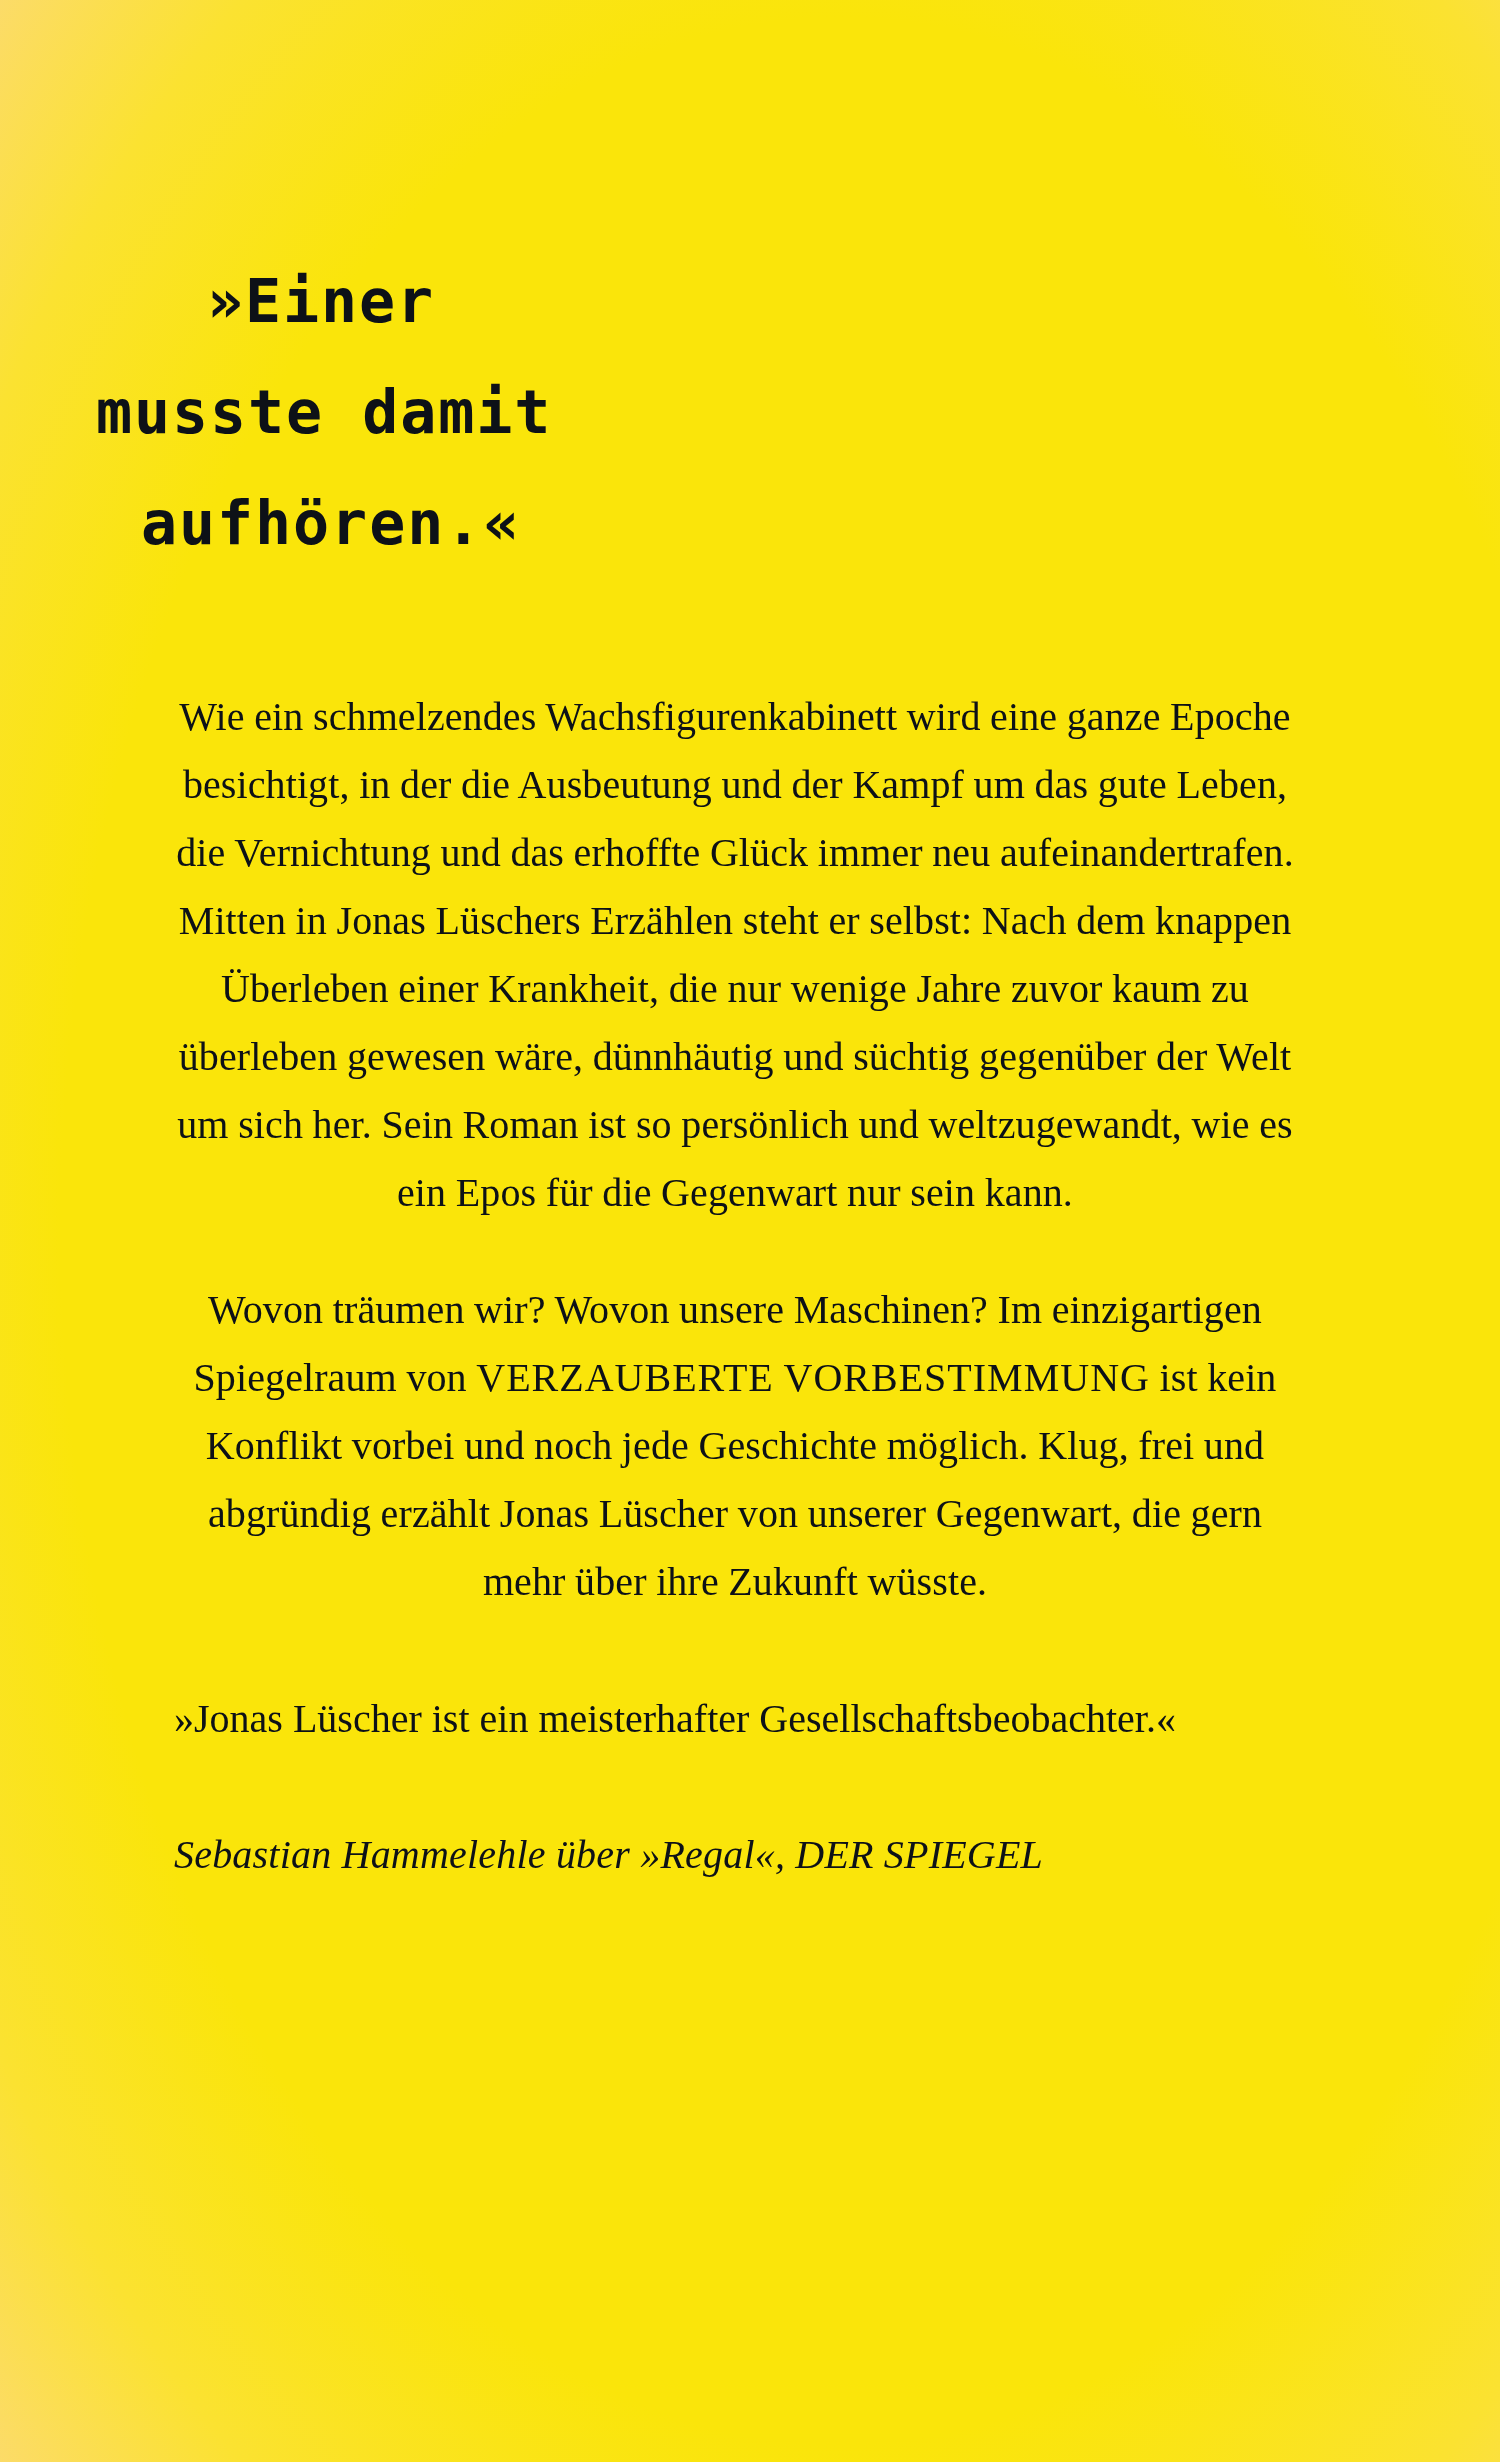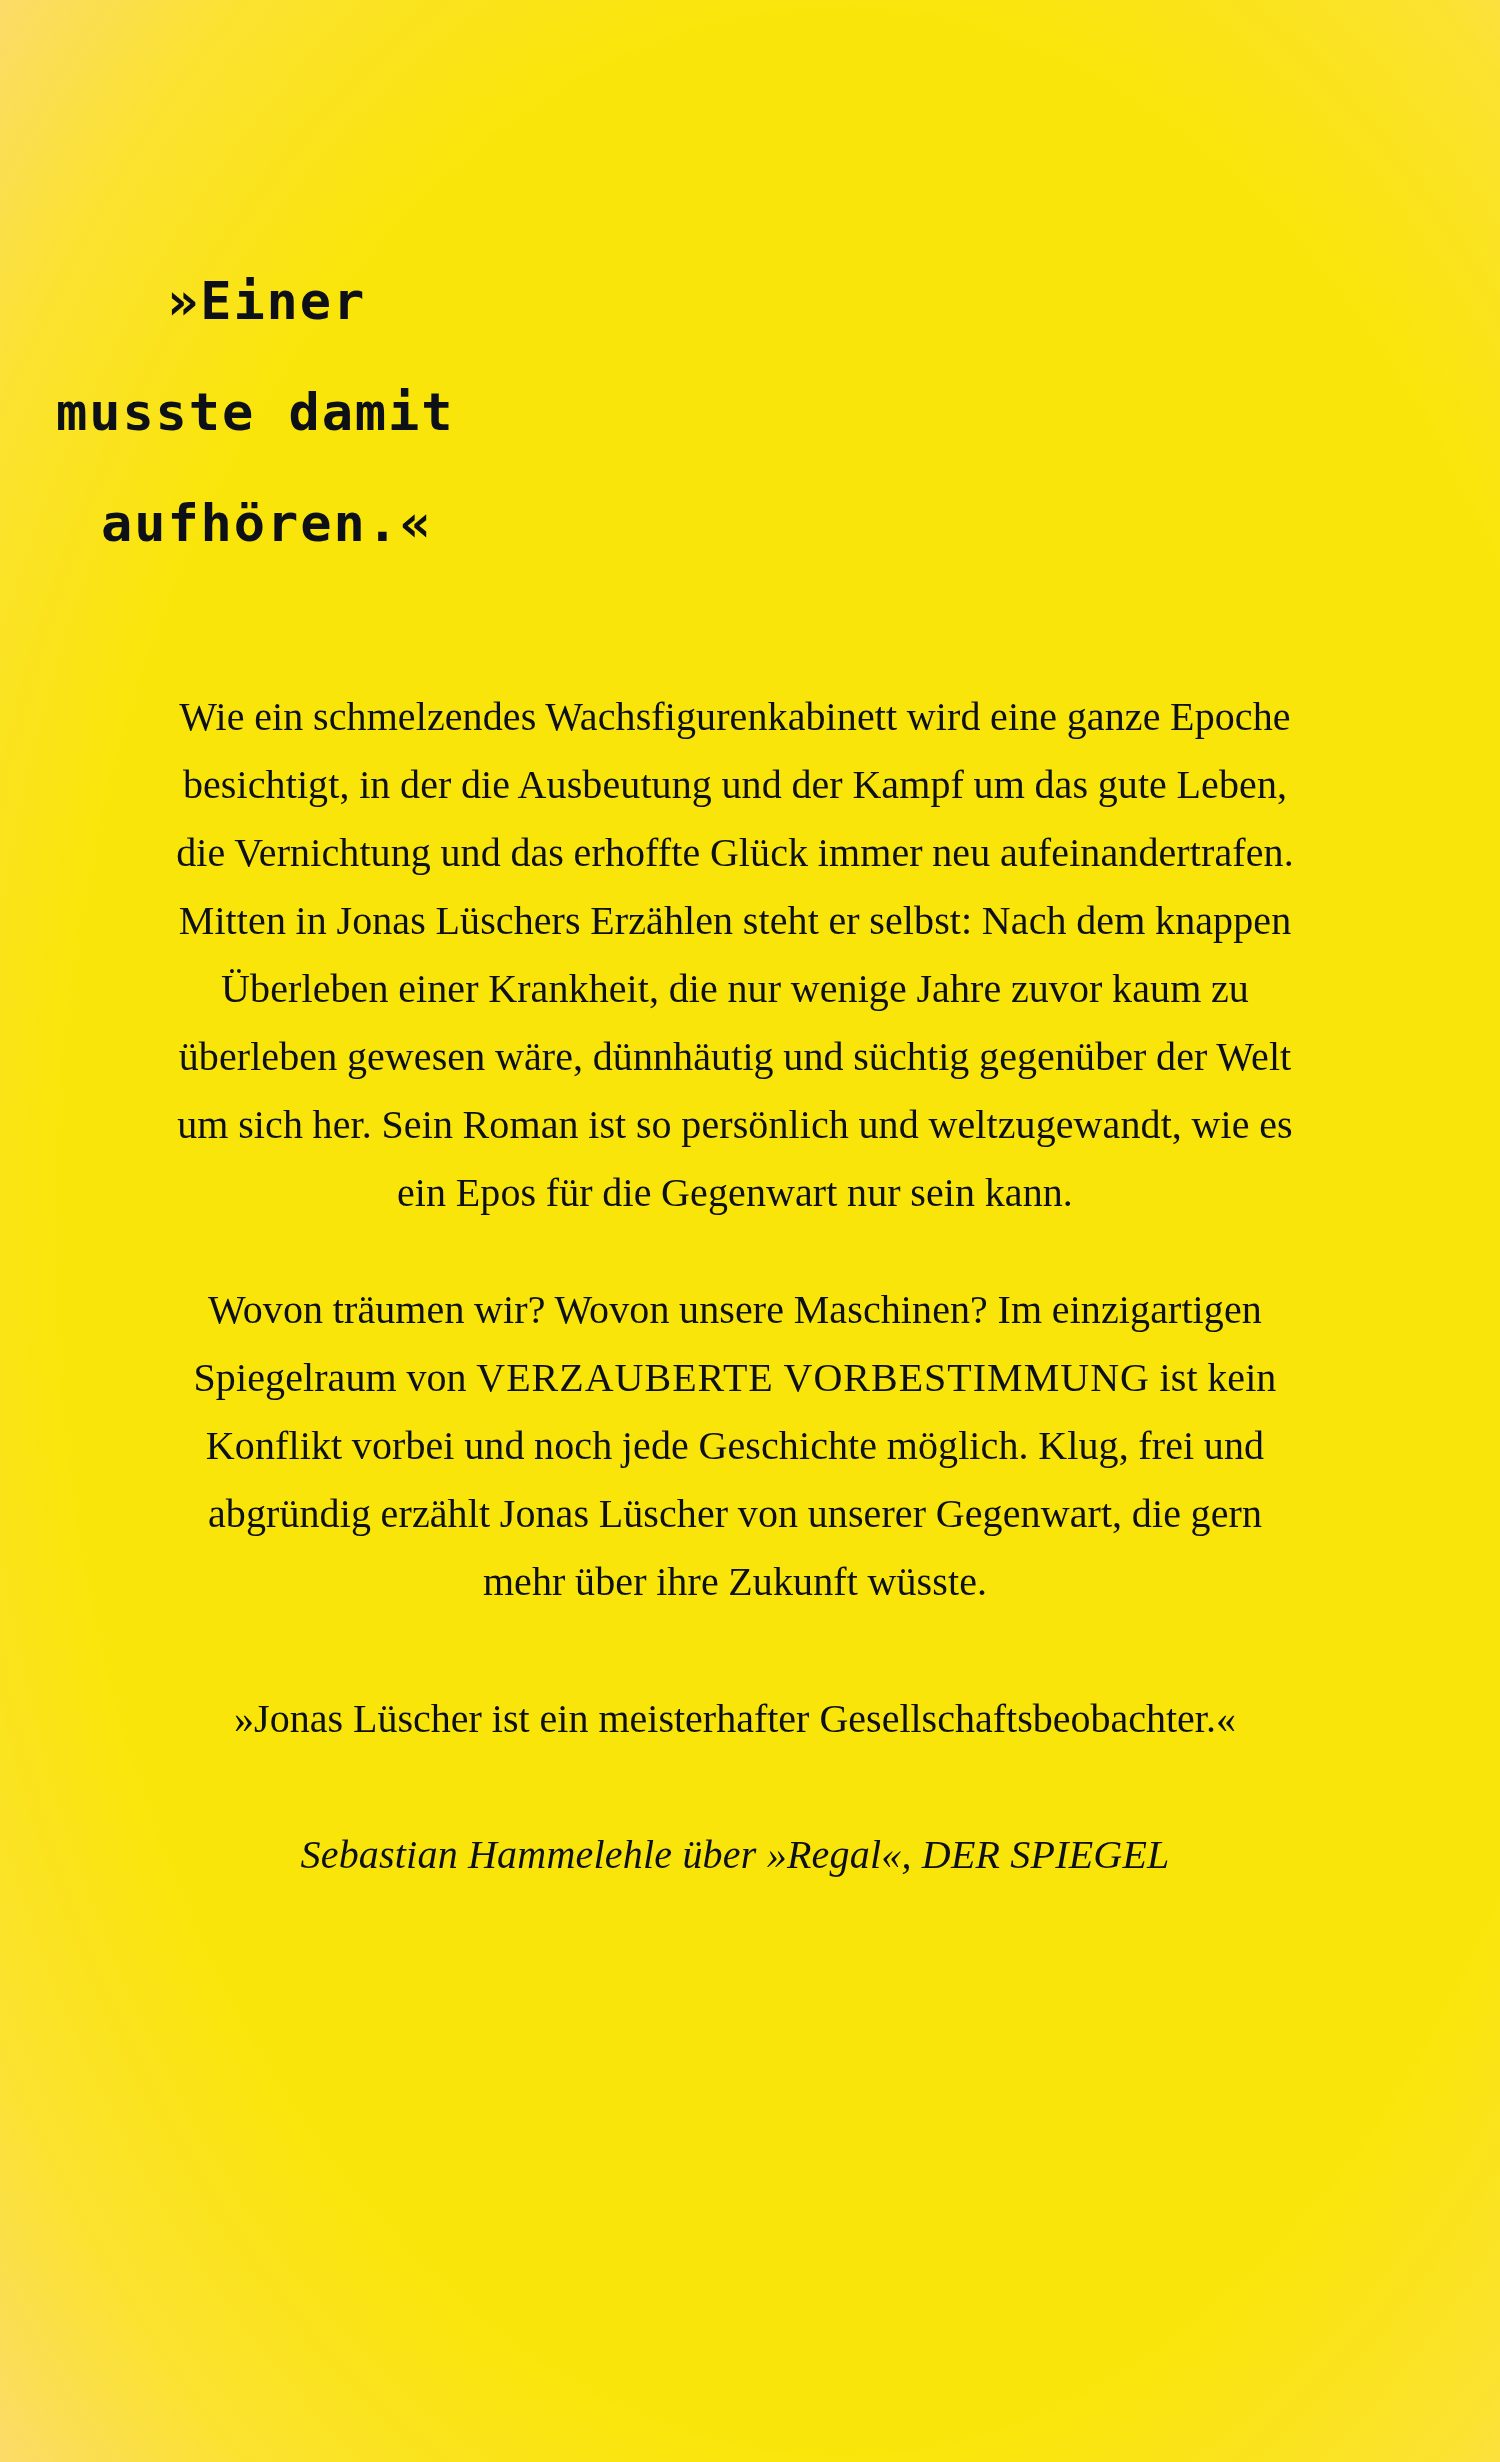--- a/index.html
+++ b/index.html
@@ -41,24 +41,25 @@
   }
 
   
   .headline {
     position: absolute;
     top: 246px;
     left: 0;
     right: 0;
     font-family: "DejaVu Sans Mono", monospace;
     font-weight: 700;
-    font-size: 52px;
+    font-size: 60px;
     line-height: 111px;
     letter-spacing: 1.9px;
     color: #0d1117;
+    padding-left: 40px;
   }
   .headline .hl-line {
     display: block;
     white-space: pre;
   }
   .hl-line-1 { padding-left: 167px; }
   .hl-line-2 { padding-left: 56px; }
   .hl-line-3 { padding-left: 101px; }
 
   
@@ -83,21 +84,21 @@
 
   .title-caps {
     text-transform: uppercase;
     letter-spacing: 1px;
   }
 
   
   .quote-block {
     font-size: 40px;
     line-height: 68px;
-    text-align: center;
+    text-align: left;
   }
   .quote-block .quote-text {
     display: block;
     margin: 0;
   }
   .quote-block .quote-source {
     display: block;
     font-style: italic;
     margin: 0;
     letter-spacing: 0.2px;

